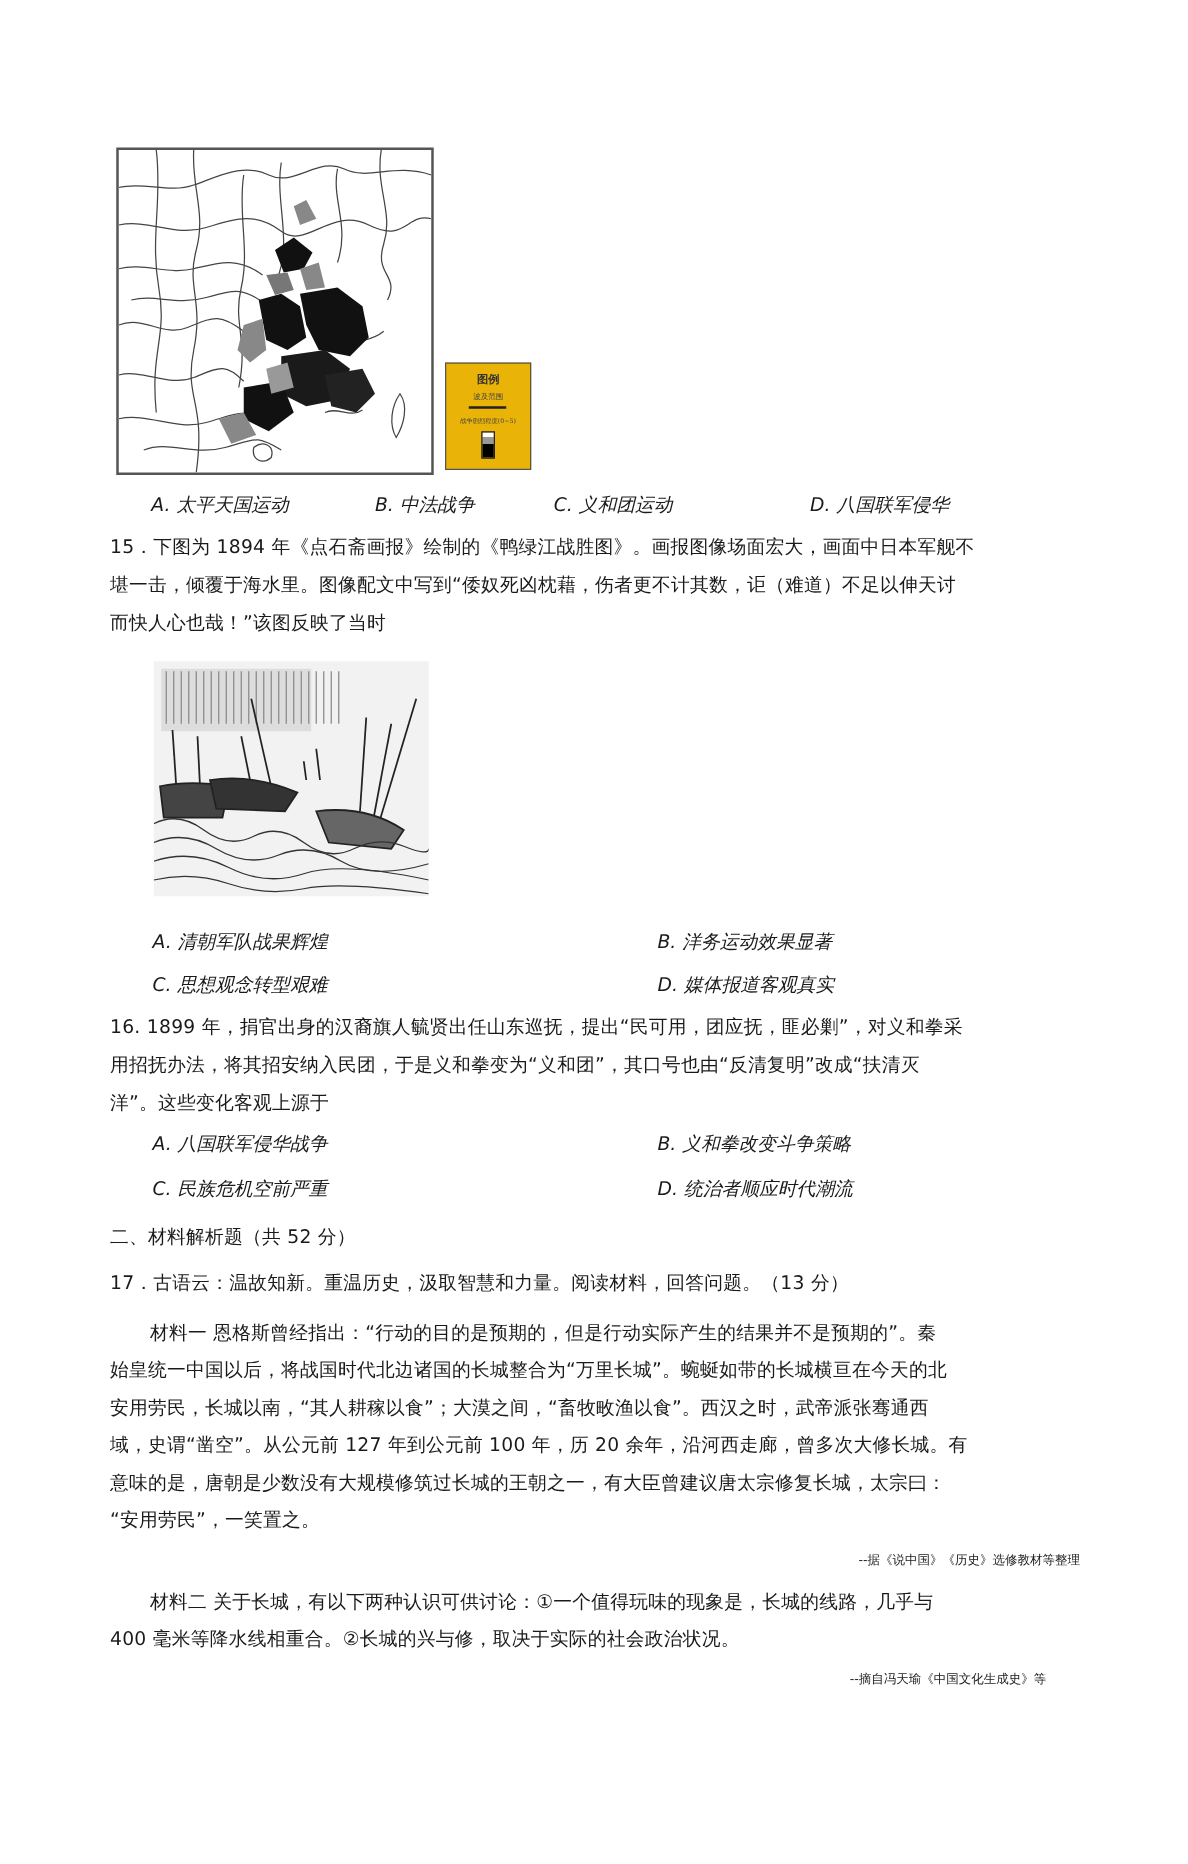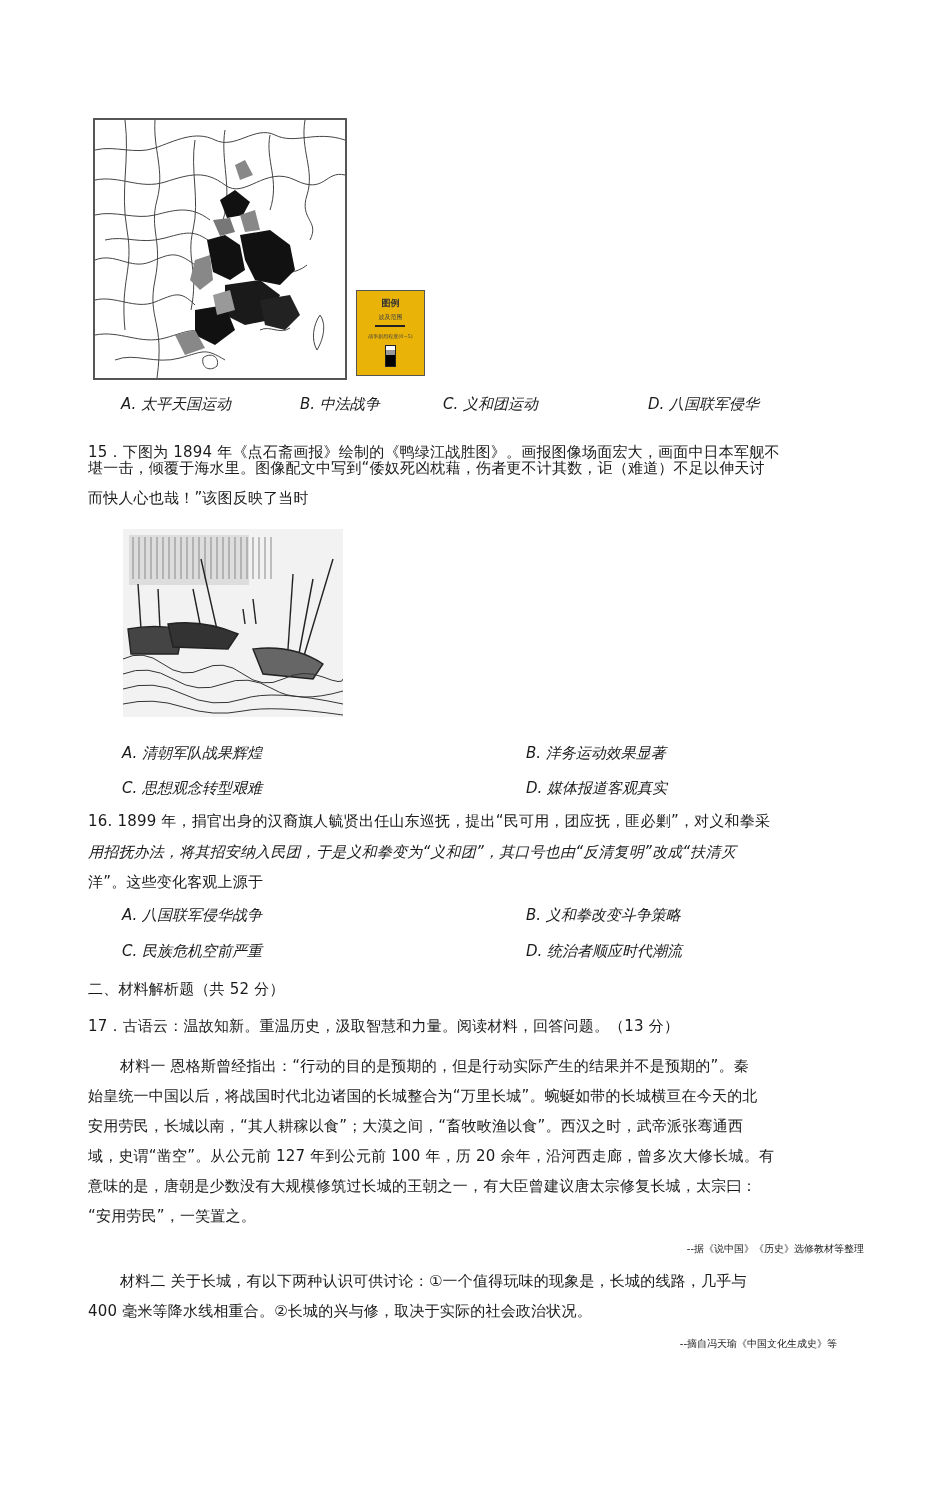--- a/index.html
+++ b/index.html
@@ -91,21 +91,21 @@
 </div>
 <div class="opt" style="left:443px; top:394px;">
   <span>C.</span>
   <span>义和团运动</span>
 </div>
 <div class="opt" style="left:603px; top:394px;margin-left:45px;">
   <span>D.</span>
   <span>八国联军侵华</span>
 </div>
 
-<div class="line" style="top:442px;">15．下图为 1894 年《点石斋画报》绘制的《鸭绿江战胜图》。画报图像场面宏大，画面中日本军舰不</div>
+<div class="line" style="top:427px;">15．下图为 1894 年《点石斋画报》绘制的《鸭绿江战胜图》。画报图像场面宏大，画面中日本军舰不</div>
 <div class="line" style="top:458px;">堪一击，倾覆于海水里。图像配文中写到“倭奴死凶枕藉，伤者更不计其数，讵（难道）不足以伸天讨</div>
 <div class="line" style="top:488px;">而快人心也哉！”该图反映了当时</div>
 
 <div class="picture">
   <svg width="220" height="188" viewBox="0 0 220 188">
     <rect width="220" height="188" fill="#f2f2f2"></rect>
     <g fill="#555">
       <rect x="6" y="6" width="120" height="50" fill="#ddd"></rect>
     </g>
     <g stroke="#888" stroke-width="1">
@@ -168,21 +168,21 @@
 <div class="opt" style="left:122px; top:778px;">
   <span>C.</span>
   <span>思想观念转型艰难</span>
 </div>
 <div class="opt" style="left:526px; top:778px;">
   <span>D.</span>
   <span>媒体报道客观真实</span>
 </div>
 
 <div class="line" style="top:811px;">16. 1899 年，捐官出身的汉裔旗人毓贤出任山东巡抚，提出“民可用，团应抚，匪必剿”，对义和拳采</div>
-<div class="line" style="top:842px;font-style:italic;">用招抚办法，将其招安纳入民团，于是义和拳变为“义和团”，其口号也由“反清复明”改成“扶清灭</div>
+<div class="line" style="top:842px;">用招抚办法，将其招安纳入民团，于是义和拳变为“义和团”，其口号也由“反清复明”改成“扶清灭</div>
 <div class="line" style="top:872px;">洋”。这些变化客观上源于</div>
 
 <div class="opt" style="left:122px; top:905px;">
   <span>A.</span>
   <span>八国联军侵华战争</span>
 </div>
 <div class="opt" style="left:526px; top:905px;">
   <span>B.</span>
   <span>义和拳改变斗争策略</span>
 </div>

